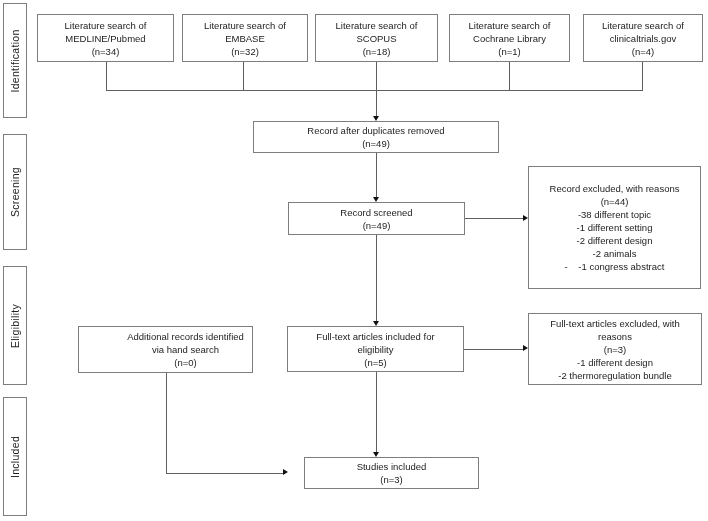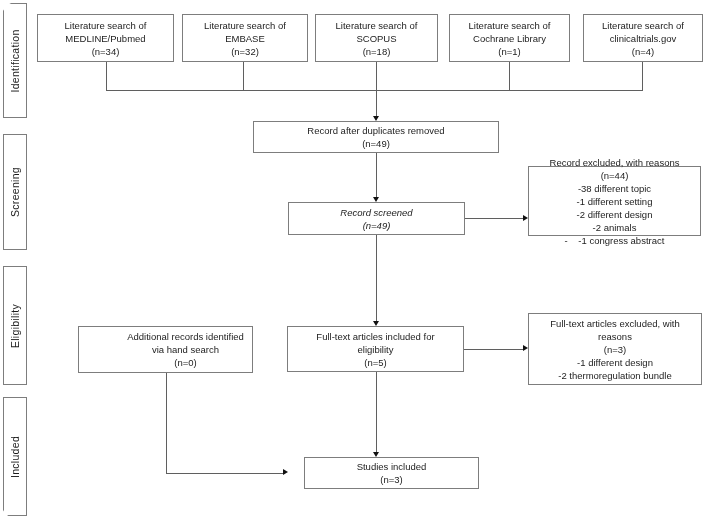--- a/index.html
+++ b/index.html
@@ -3,21 +3,20 @@
 <meta charset="utf-8">
 <style>
   html, body { margin: 0; padding: 0; background: #ffffff; }
   #figure {
     position: relative;
     width: 708px; height: 521px;
     background: #ffffff;
     font-family: "Liberation Sans", sans-serif;
     color: #1c1c1c;
     overflow: hidden;
-    border-radius: 22px;
   }
   .box {
     position: absolute;
     border: 1px solid #7d7d7d;
     background: #ffffff;
     box-sizing: border-box;
     display: flex; flex-direction: column;
     justify-content: center; align-items: center;
     text-align: center;
     font-size: 9.5px; line-height: 13px;
@@ -86,25 +85,25 @@
   <div class="box" style="left:583px; top:14px; width:120px; height:48px;">
       <div class="bl">Literature search of</div>
       <div class="bl">clinicaltrials.gov</div>
       <div class="bl">(n=4)</div>
     </div>
 
   <div class="box" style="left:253px; top:121px; width:246px; height:32px;">
       <div class="bl">Record after duplicates removed</div>
       <div class="bl">(n=49)</div>
     </div>
-  <div class="box" style="left:288px; top:202px; width:177px; height:33px;font-style:italic;">
+  <div class="box" style="left:288px; top:202px; width:177px; height:33px;">
       <div class="bl">Record screened</div>
       <div class="bl">(n=49)</div>
     </div>
-  <div class="box" style="left:528px; top:166px; width:173px; height:70px;">
+  <div class="box" style="left:528px; top:166px; width:173px; height:123px;">
       <div class="bl">Record excluded, with reasons</div>
       <div class="bl">(n=44)</div>
       <div class="bl">-38 different topic</div>
       <div class="bl">-1 different setting</div>
       <div class="bl">-2 different design</div>
       <div class="bl">-2 animals</div>
       <div class="bl">-&nbsp;&nbsp;&nbsp;&nbsp;-1 congress abstract</div>
     </div>
   <div class="box" style="left:78px;  top:326px; width:175px; height:47px;padding-left:40px;">
       <div class="bl">Additional records identified</div>

